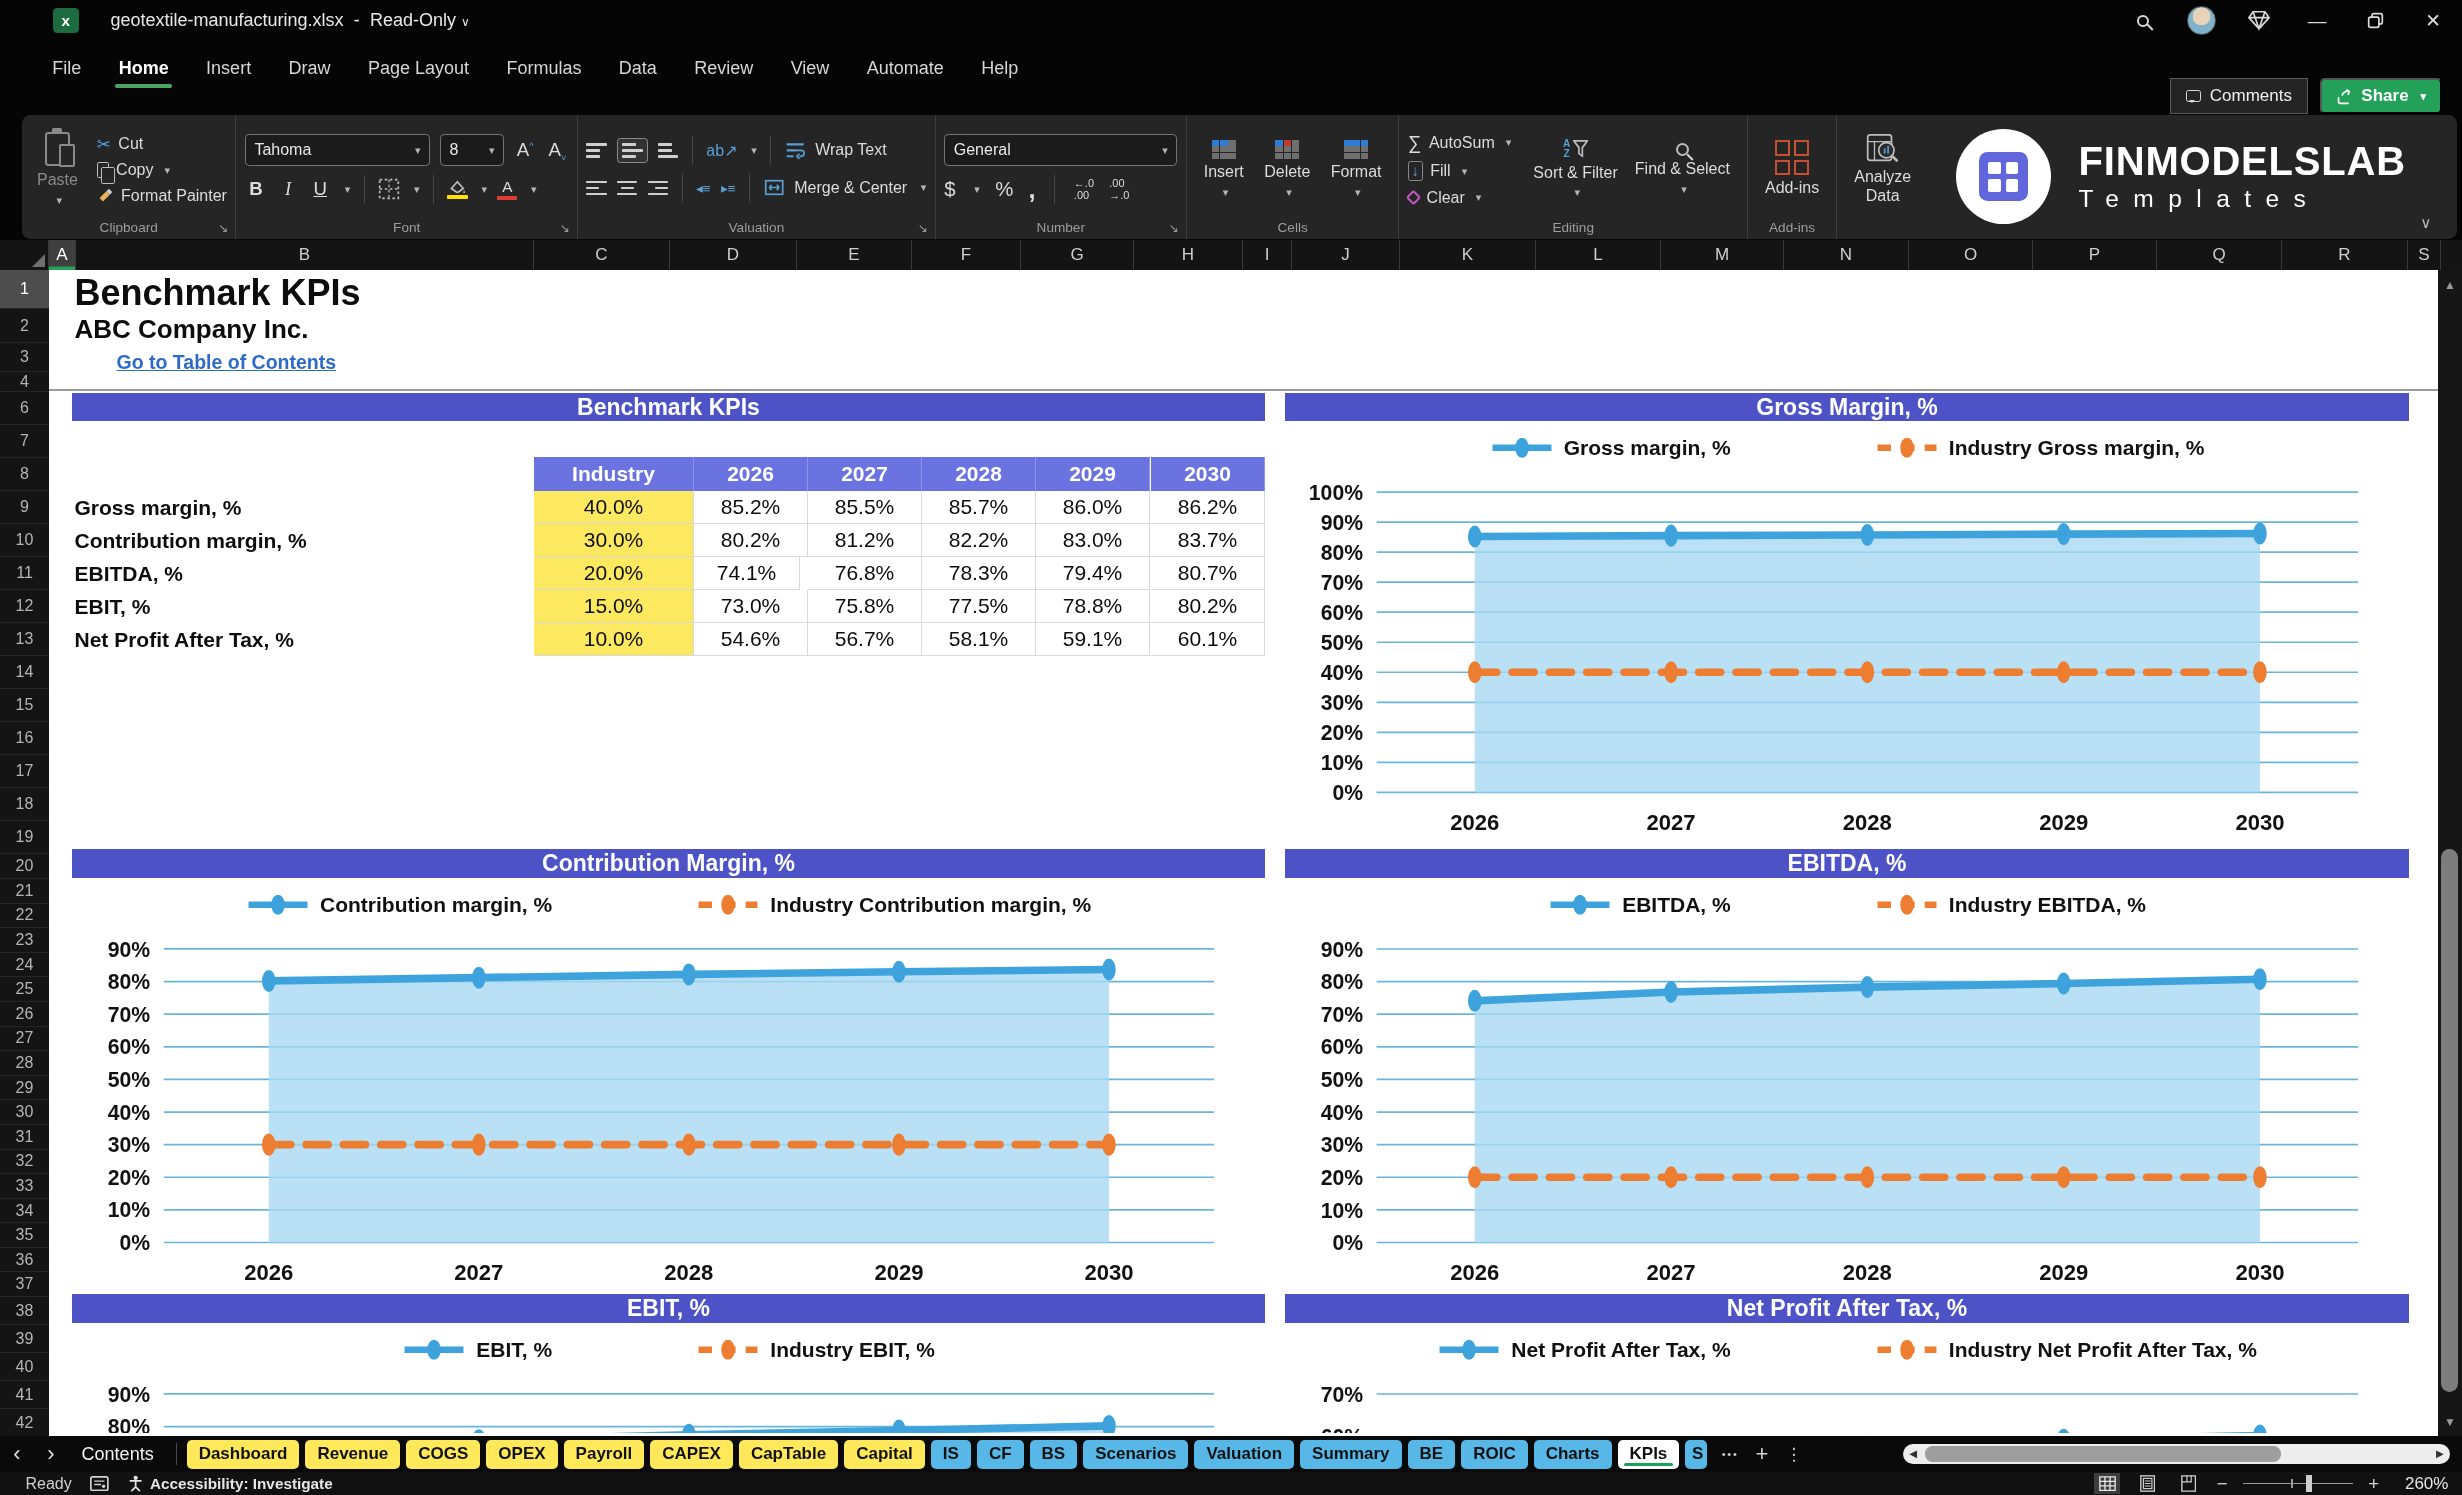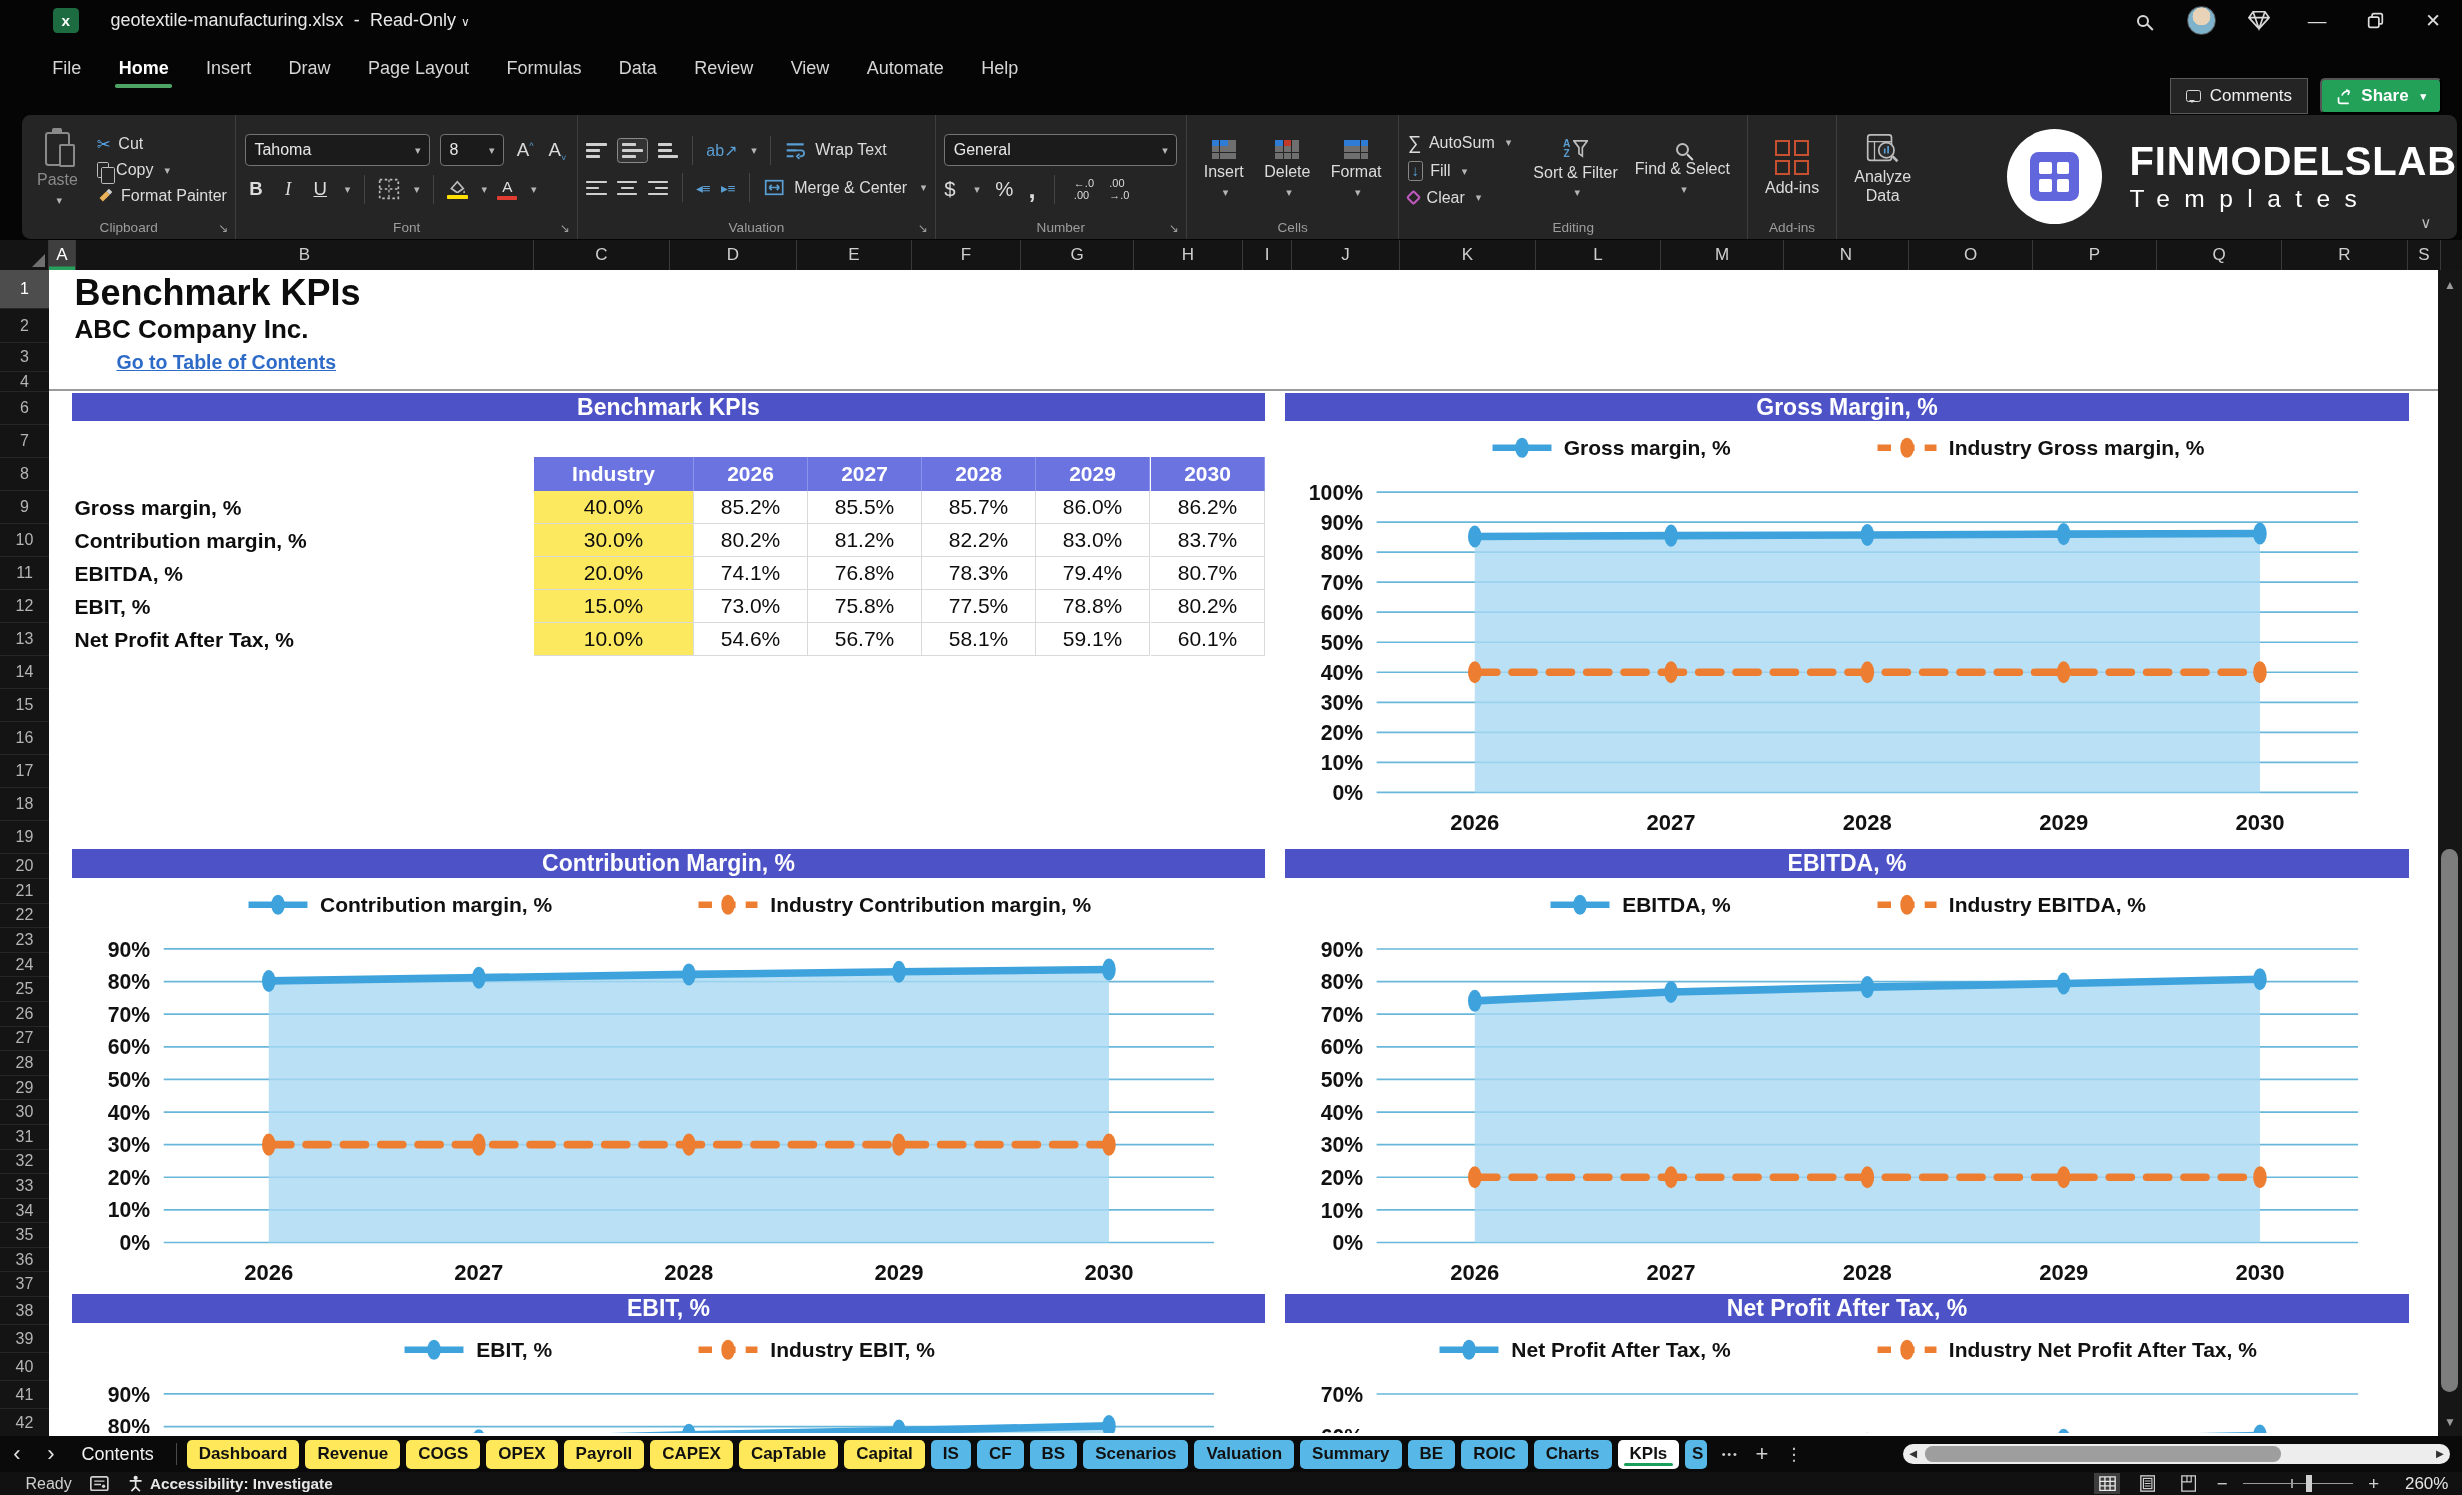--- a/index.html
+++ b/index.html
@@ -67,21 +67,21 @@
           font-size:16px;color:#dcdcdc;padding:0 8.5px;text-align:center;line-height:1.15;}
   .gridicon{display:grid;grid-template-columns:repeat(3,7.6px);grid-template-rows:repeat(3,6px);gap:0.8px;}
   .gridicon i{background:#6f6f6f;}
   .gridicon i.b{background:#2e7cd6;}
   .gridicon i.r{background:#c0392b;}
   .addins-icon{display:grid;grid-template-columns:15.3px 15.3px;grid-template-rows:15.3px 15.3px;gap:4.2px;}
   .addins-icon i{border:2.5px solid #c75030;}
   .az{font-size:10.2px;line-height:1;color:#dcdcdc;font-weight:700;display:inline-block;text-align:center;}
   .ribbon-chev{position:absolute;right:25.5px;bottom:6.8px;color:#bbb;font-size:15.3px;}
   
-  .logo{margin-left:auto;display:flex;align-items:center;gap:28px;}
+  .logo{margin-left:auto;display:flex;align-items:center;gap:28px;padding-right:51px;}
   .logo-circle{width:95px;height:95px;border-radius:50%;background:#fff;display:flex;align-items:center;justify-content:center;}
   .logo-grid{width:49px;height:49px;background:#6266dd;border-radius:8.5px;display:grid;grid-template-columns:1fr 1fr;grid-template-rows:1fr 1fr;gap:5.1px;padding:9.3px;}
   .logo-grid i{background:#fff;border-radius:1.7px;}
   .logo-name{font-size:40px;font-weight:800;color:#fff;letter-spacing:0.8px;line-height:1.05;}
   .logo-sub{font-size:24.6px;color:#fff;letter-spacing:14.4px;margin-top:3.4px;}
   
   .colheaders{position:absolute;left:0;top:240px;width:2462px;height:30px;background:#141414;display:flex;}
   .corner{width:49px;height:30px;position:relative;border-right:0.8px solid #3a3a3a;}
   .corner::after{content:"";position:absolute;right:3.4px;bottom:3.4px;border-left:13.6px solid transparent;border-bottom:13.6px solid #6f6f6f;}
   .colcell{height:30px;border-right:0.8px solid #3a3a3a;color:#cfcfcf;font-size:17px;display:flex;align-items:center;justify-content:center;}
@@ -582,21 +582,21 @@
         <div class="tbl-cell" style="left: 1102px; top: 221px; width: 114px; height: 33px;">86.2%</div>
         <div class="tbl-label" style="top: 254px;">Contribution margin, %</div>
         <div class="tbl-cell ind" style="left: 485px; top: 254px; width: 160px; height: 33px;">30.0%</div>
         <div class="tbl-cell" style="left: 645px; top: 254px; width: 114px; height: 33px;">80.2%</div>
         <div class="tbl-cell" style="left: 759px; top: 254px; width: 114px; height: 33px;">81.2%</div>
         <div class="tbl-cell" style="left: 873px; top: 254px; width: 114px; height: 33px;">82.2%</div>
         <div class="tbl-cell" style="left: 987px; top: 254px; width: 114px; height: 33px;">83.0%</div>
         <div class="tbl-cell" style="left: 1102px; top: 254px; width: 114px; height: 33px;">83.7%</div>
         <div class="tbl-label" style="top: 287px;">EBITDA, %</div>
         <div class="tbl-cell ind" style="left: 485px; top: 287px; width: 160px; height: 33px;">20.0%</div>
-        <div class="tbl-cell" style="left: 645px; top: 287px; width: 114px; height: 33px;">74.1%</div>
+        <div class="tbl-cell" style="left: 645px; top: 287px; width: 106px; height: 33px;">74.1%</div>
         <div class="tbl-cell" style="left: 759px; top: 287px; width: 114px; height: 33px;">76.8%</div>
         <div class="tbl-cell" style="left: 873px; top: 287px; width: 114px; height: 33px;">78.3%</div>
         <div class="tbl-cell" style="left: 987px; top: 287px; width: 114px; height: 33px;">79.4%</div>
         <div class="tbl-cell" style="left: 1102px; top: 287px; width: 114px; height: 33px;">80.7%</div>
         <div class="tbl-label" style="top: 320px;">EBIT, %</div>
         <div class="tbl-cell ind" style="left: 485px; top: 320px; width: 160px; height: 33px;">15.0%</div>
         <div class="tbl-cell" style="left: 645px; top: 320px; width: 114px; height: 33px;">73.0%</div>
         <div class="tbl-cell" style="left: 759px; top: 320px; width: 114px; height: 33px;">75.8%</div>
         <div class="tbl-cell" style="left: 873px; top: 320px; width: 114px; height: 33px;">77.5%</div>
         <div class="tbl-cell" style="left: 987px; top: 320px; width: 114px; height: 33px;">78.8%</div>

